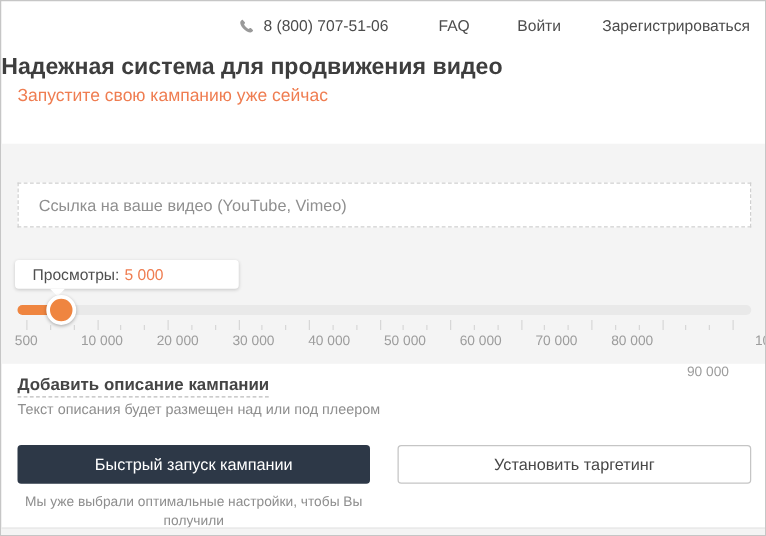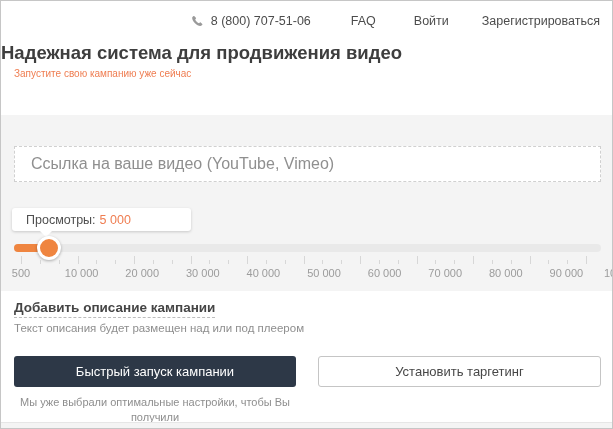--- a/index.html
+++ b/index.html
@@ -33,38 +33,38 @@
   .nav-link.faq { margin-right: 38px; }
   .nav-link.login { margin-right: 33px; }
 
   
   .hero-title {
     position: absolute; left: 0; top: 41px;
     font-size: 18.5px; font-weight: bold; color: #3e3e3e;
   }
   .hero-subtitle {
     position: absolute; left: 13px; top: 67px;
-    font-size: 10px; color: #ef7d51;
+    font-size: 14px; color: #ef7d51;
   }
 
   
   .form-section {
     position: absolute; left: 0; top: 114px;
     width: 611px; height: 176px;
     background: #f4f4f4;
   }
   .video-url-input {
     position: absolute; left: 13px; top: 31px;
     width: 587px; height: 36px;
     background: #fff;
     border: 1px dashed #d0d0d0;
     outline: none;
     padding: 0 16px;
     font-family: "Liberation Sans", sans-serif;
-    font-size: 16px; color: #555;
+    font-size: 13px; color: #555;
   }
   .video-url-input::placeholder { color: #8f8f8f; opacity: 1; }
 
   .views-tooltip {
     position: absolute; left: 11px; top: 93px;
     width: 179px; height: 23px;
     background: #fff; border-radius: 3px;
     box-shadow: 0 1px 3px rgba(0,0,0,0.18);
     display: flex; align-items: center;
     padding-left: 14px;
@@ -228,21 +228,21 @@
     <div class="slider-scale">
         <span class="scale-label" style="left: 0%;">500</span>
         <span class="scale-label" style="left: 10%;">10 000</span>
         <span class="scale-label" style="left: 20%;">20 000</span>
         <span class="scale-label" style="left: 30%;">30 000</span>
         <span class="scale-label" style="left: 40%;">40 000</span>
         <span class="scale-label" style="left: 50%;">50 000</span>
         <span class="scale-label" style="left: 60%;">60 000</span>
         <span class="scale-label" style="left: 70%;">70 000</span>
         <span class="scale-label" style="left: 80%;">80 000</span>
-        <span class="scale-label" style="left: 90%;">90 000</span>
+        <span class="scale-label" style="left: 90%; margin-top: 25px;">90 000</span>
         <span class="scale-label" style="left: 100%;">100 005+</span>
       </div>
   </div>
 
   <span class="add-description">Добавить описание кампании</span>
   <div class="add-description-hint">Текст описания будет размещен над или под плеером</div>
 
   <button class="btn btn-quick">Быстрый запуск кампании</button>
   <button class="btn btn-targeting">Установить таргетинг</button>
 

